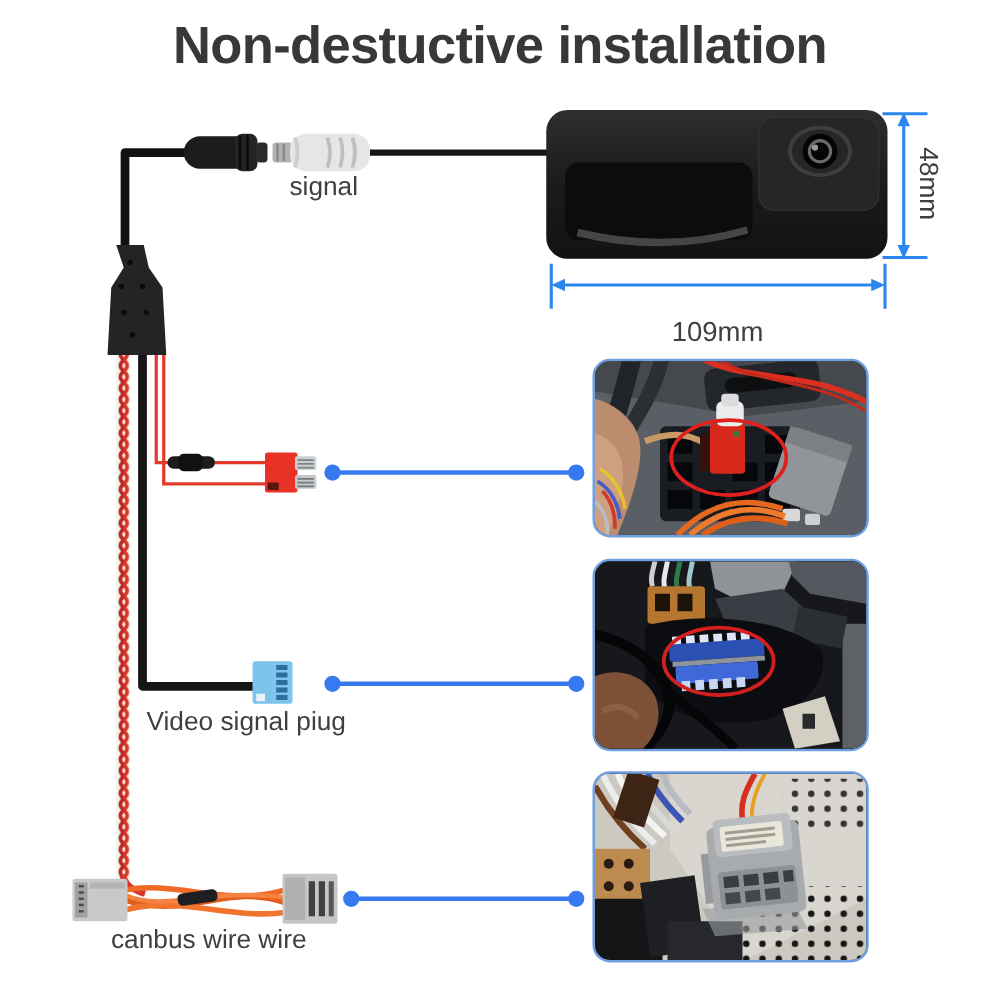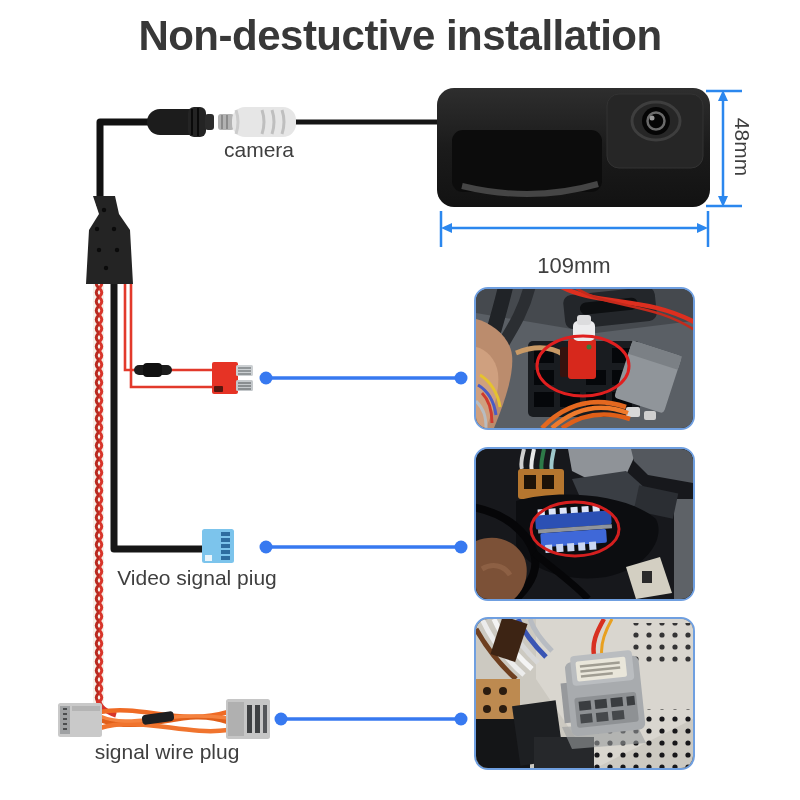--- a/index.html
+++ b/index.html
@@ -183,23 +183,23 @@
     </g>
     <g stroke="#2b87ee" stroke-width="2.5">
       <line x1="441" y1="211" x2="441" y2="247"></line>
       <line x1="708" y1="211" x2="708" y2="247"></line>
       <line x1="450" y1="228" x2="699" y2="228"></line>
       <polygon points="441,228 452,223 452,233" fill="#2b87ee" stroke="none"></polygon>
       <polygon points="708,228 697,223 697,233" fill="#2b87ee" stroke="none"></polygon>
     </g>
   </svg>
 
-  <div class="lbl lbl-camera">camera</div>
+  <div class="lbl lbl-camera">signal</div>
   <div class="lbl lbl-video">Video signal piug</div>
-  <div class="lbl lbl-canbus">signal wire plug</div>
+  <div class="lbl lbl-canbus">canbus wire wire</div>
   <div class="lbl lbl-width">109mm</div>
   <div class="lbl lbl-height">48mm</div>
 
   <div class="photo photo1">
     <svg width="217" height="139" viewBox="0 0 217 139">
       <rect width="217" height="139" fill="#5a5f65"></rect>
       <polygon points="0,0 217,0 217,32 120,44 0,24" fill="#45494e"></polygon>
       <g transform="rotate(-6 134 19)">
         <rect x="88" y="2" width="92" height="34" rx="8" fill="#23262a"></rect>
         <rect x="104" y="11" width="58" height="12" rx="6" fill="#0d0f11"></rect>

